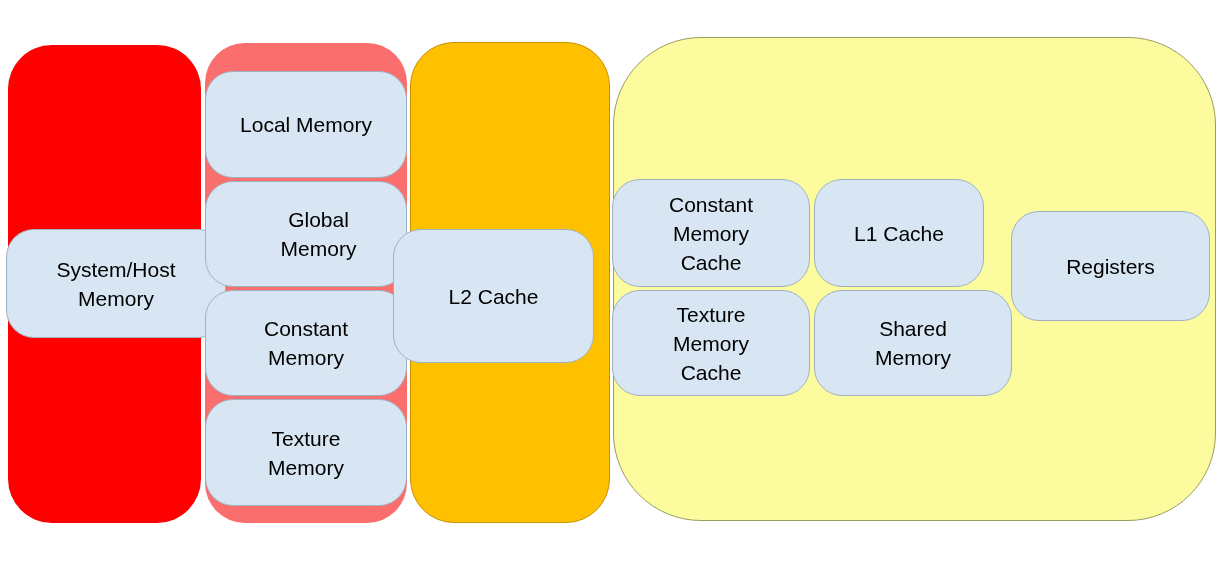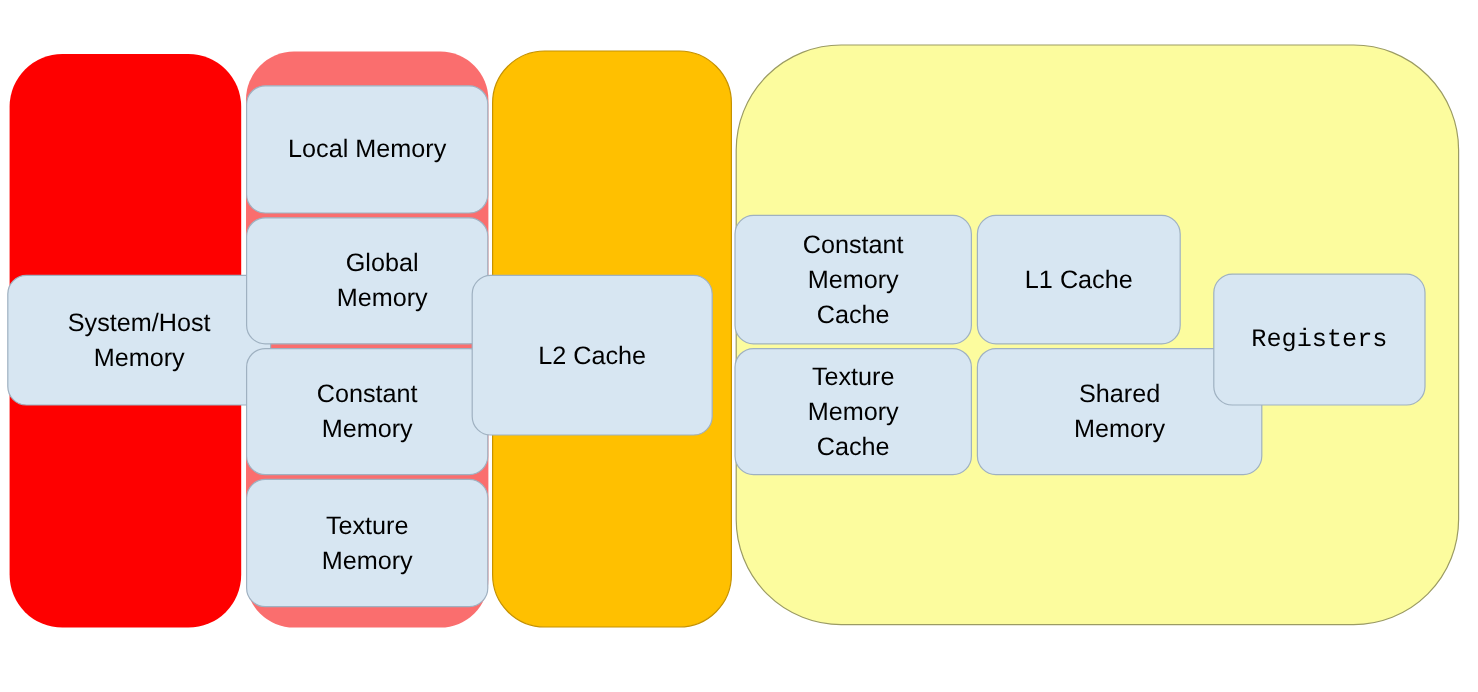--- a/index.html
+++ b/index.html
@@ -39,43 +39,43 @@
     left: 613px; top: 37px; width: 603px; height: 484px;
     border-radius: 88px;
     background: var(--sm-fill, #fcfc9e);
     border: 1px solid var(--sm-stroke, #9b9b63);
   }
   .node {
     position: absolute;
     box-sizing: border-box;
     background: var(--node-fill, #d7e6f2);
     border: 1.5px solid var(--node-stroke, #9fb1c1);
-    border-radius: 16px;
+    border-radius: 28px;
     display: flex;
     align-items: center;
     justify-content: center;
     text-align: center;
     font-size: 21px;
     line-height: 29px;
     color: var(--text-color, #000000);
   }
   .node .label {
     white-space: pre-line;
   }
   .n-system   { left: 6px;    top: 229px; width: 220px; height: 109px; }
   .n-local    { left: 205px;  top: 71px;  width: 202px; height: 107px; }
   .n-global   { left: 205px;  top: 181px; width: 202px; height: 106px; padding-left: 25px; }
   .n-constant { left: 205px;  top: 290px; width: 202px; height: 106px; }
   .n-texture  { left: 205px;  top: 399px; width: 202px; height: 107px; }
   .n-l2       { left: 393px;  top: 229px; width: 201px; height: 134px; }
   .n-cmc      { left: 612px;  top: 179px; width: 198px; height: 108px; }
   .n-tmc      { left: 612px;  top: 290px; width: 198px; height: 106px; }
   .n-l1       { left: 814px;  top: 179px; width: 170px; height: 108px; }
-  .n-shared   { left: 814px;  top: 290px; width: 238px; height: 106px; }
-  .n-regs     { left: 1011px; top: 228px; width: 177px; height: 110px; font-family: Liberation Mono, monospace; }
+  .n-shared   { left: 814px;  top: 290px; width: 198px; height: 106px; }
+  .n-regs     { left: 1011px; top: 211px; width: 199px; height: 110px; }
 </style>
 </head>
 <body>
 
 <div class="canvas">
 
   <div class="group group-host"></div>
   <div class="group group-device"></div>
   <div class="group group-l2"></div>
   <div class="group group-onchip"></div>

